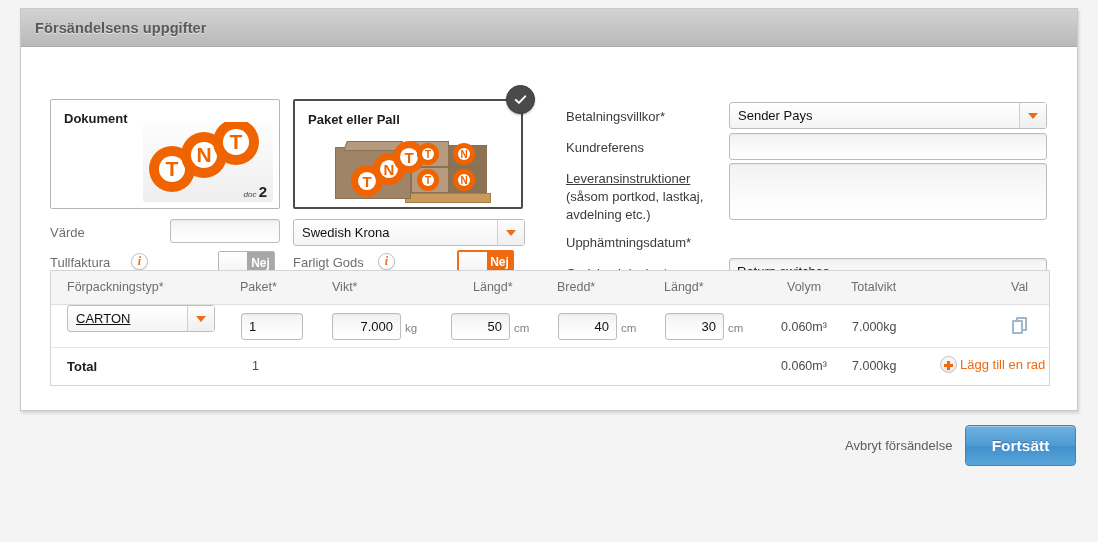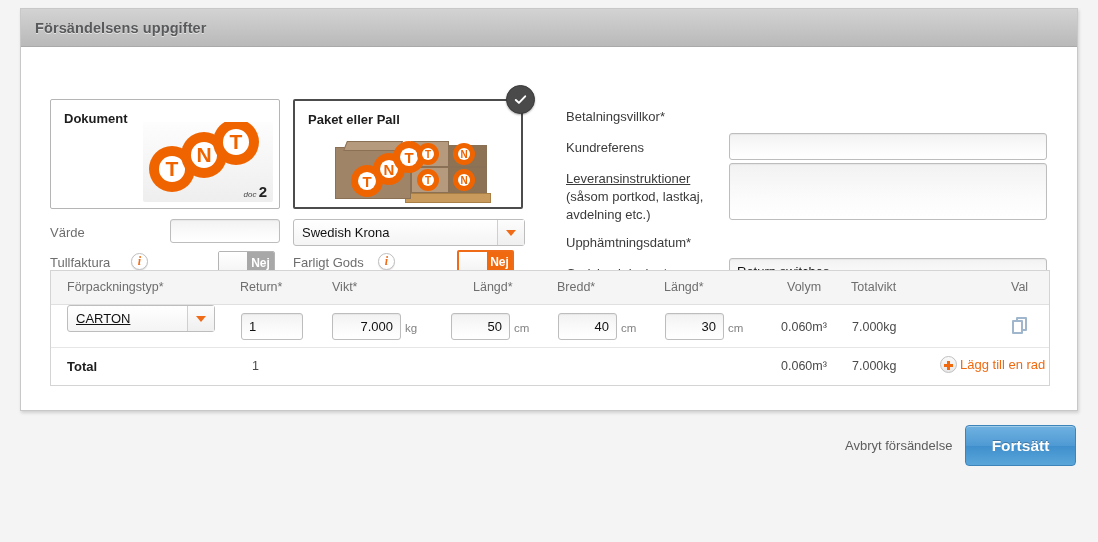--- a/index.html
+++ b/index.html
@@ -298,39 +298,45 @@
     </div>
 
     <span class="lbl" style="left:272px; top:208px;">Farligt Gods</span>
     <span class="info-icon" style="left:357px; top:206px;">i</span>
     <div class="toggle on" style="left:436px; top:203px;">
       <span class="knob"></span>
       <span class="val">Nej</span>
     </div>
 
     <span class="lbl lbl-dark" style="left:545px; top:62px;">Betalningsvillkor*</span>
+    <div class="selbox" style="left:708px; top:55px; width:318px; height:27px;">
+      <span>Sender Pays</span>
+      <span class="sel-arrow">
+          <i class="caret"></i>
+        </span>
+    </div>
 
     <span class="lbl lbl-dark" style="left:545px; top:93px;">Kundreferens</span>
     <div class="txtinput" style="left:708px; top:86px; width:318px; height:27px;"></div>
 
     <span class="lbl lbl-dark" style="left:545px; top:124px;text-decoration:underline;">Leveransinstruktioner</span>
     <span class="lbl lbl-dark" style="left:545px; top:142px;">(såsom portkod, lastkaj,</span>
     <span class="lbl lbl-dark" style="left:545px; top:160px;">avdelning etc.)</span>
     <div class="txtinput" style="left:708px; top:116px; width:318px; height:57px; align-items:flex-start; padding-top:5px;"></div>
 
     <span class="lbl lbl-dark" style="left:545px; top:188px;">Upphämtningsdatum*</span>
 
     <span class="lbl lbl-dark" style="left:545px; top:219px;">Godsbeskrivning*</span>
     <div class="txtinput" style="left:708px; top:211px; width:318px; height:27px;">Return switches</div>
 
     <div class="tbl">
 
       <div class="tbl-head">
         <span class="th" style="left:16px;">Förpackningstyp*</span>
-        <span class="th" style="left:189px;">Return*</span>
+        <span class="th" style="left:189px;">Paket*</span>
         <span class="th" style="left:281px;">Vikt*</span>
         <span class="th" style="left:422px;">Längd*</span>
         <span class="th" style="left:506px;">Bredd*</span>
         <span class="th" style="left:613px;">Längd*</span>
         <span class="th" style="left:736px;">Volym</span>
         <span class="th" style="left:800px;">Totalvikt</span>
         <span class="th" style="left:960px;">Val</span>
       </div>
 
       <div class="tbl-row">

